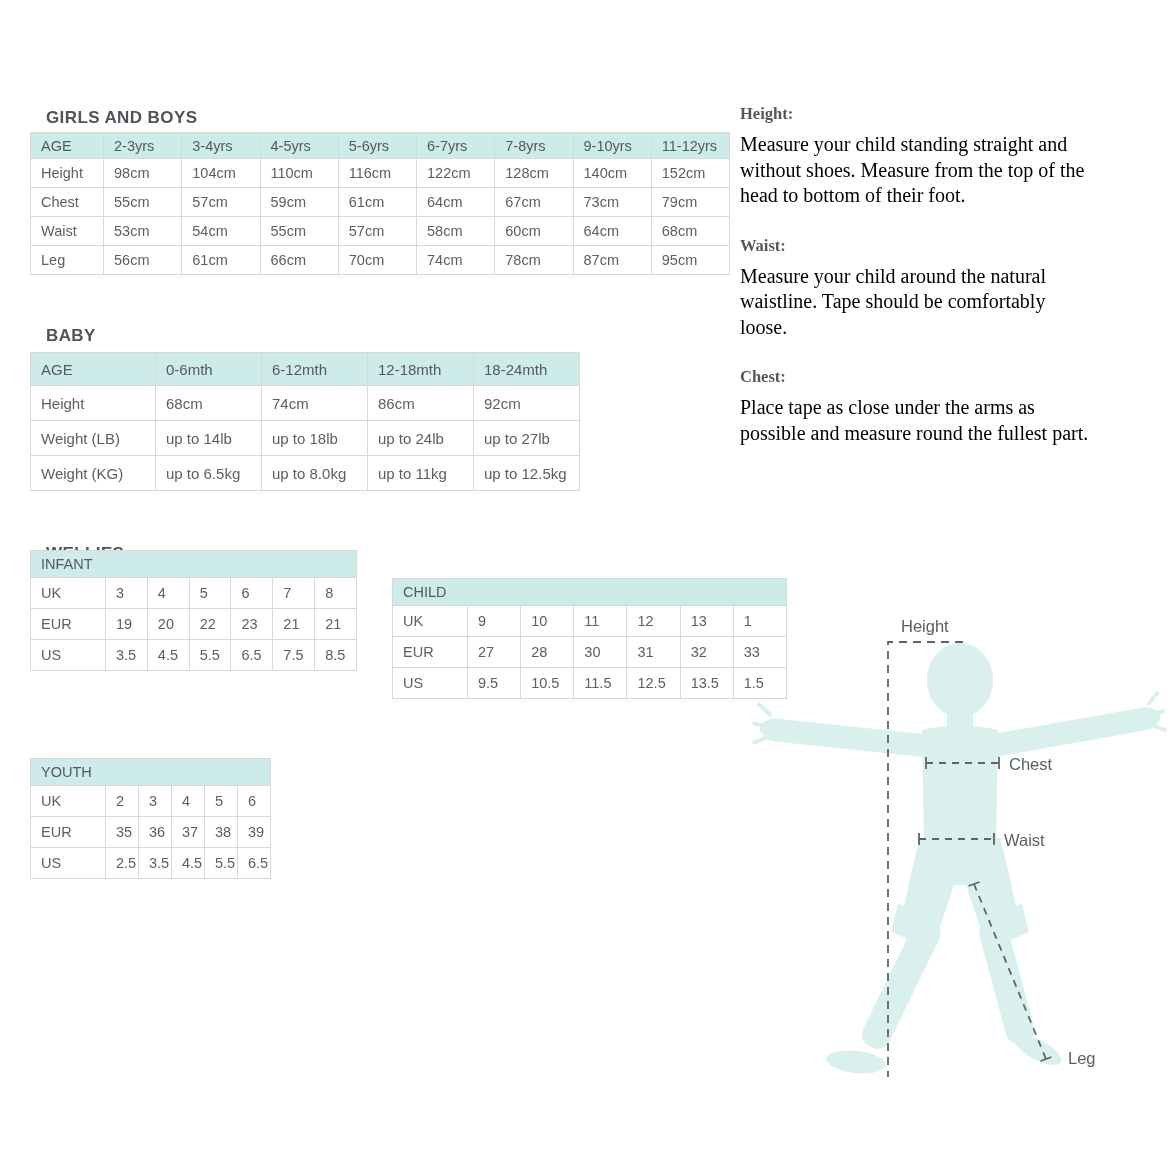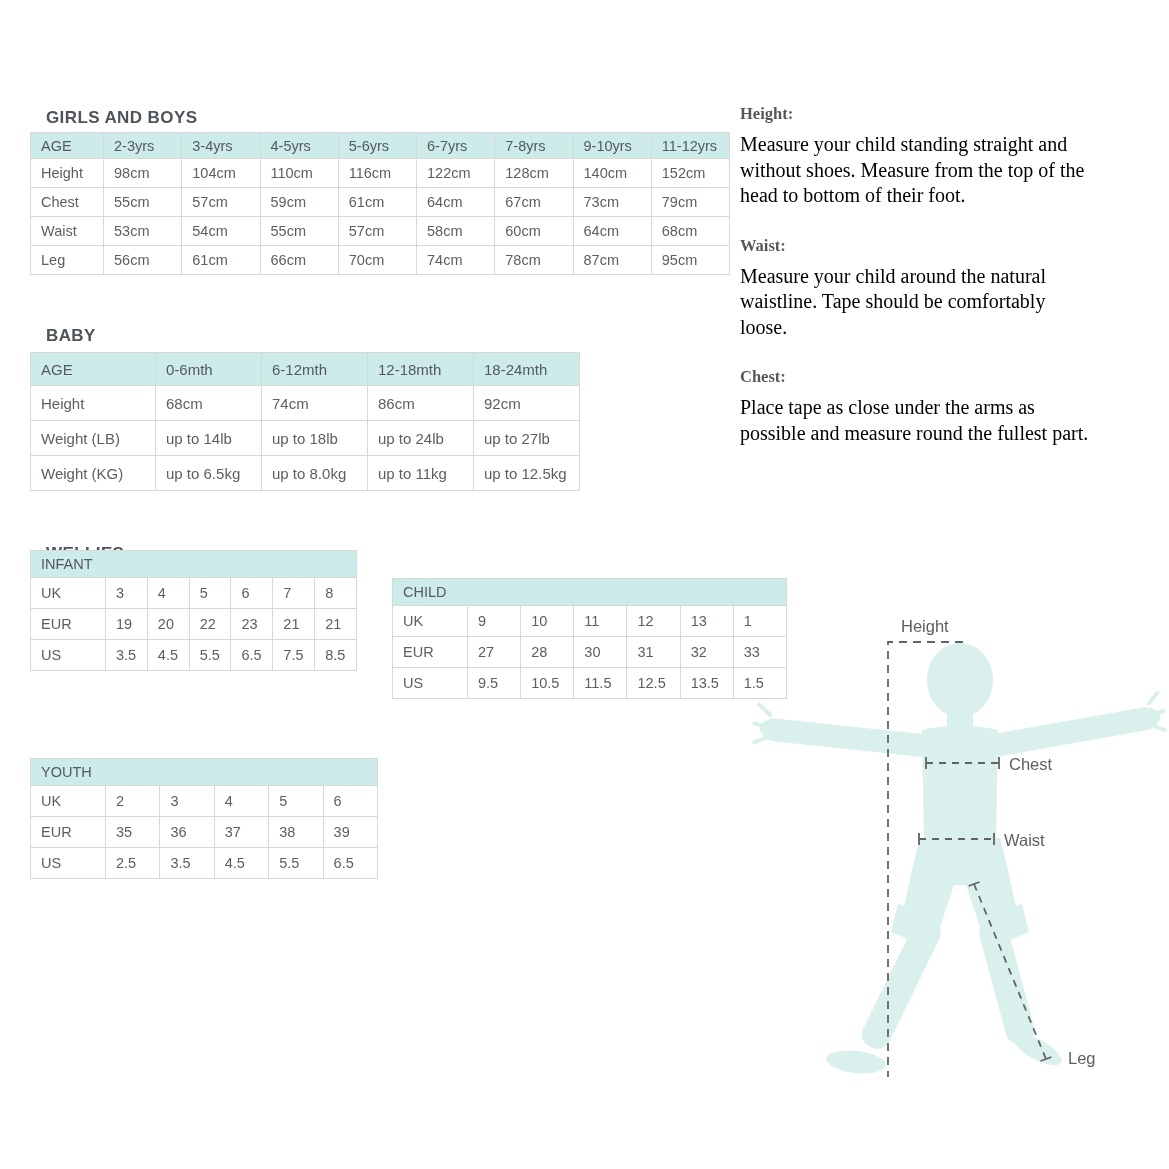--- a/index.html
+++ b/index.html
@@ -46,21 +46,21 @@
   #girls-boys-table td{height:28px;}
 
   #baby-table{left:30px;top:352px;width:550px;}
   #baby-table col:first-child{width:125px;}
   #baby-table th{height:32px;}
   #baby-table td{height:34px;}
   #baby-table th,#baby-table td{font-size:15px;}
 
   #infant-table{left:30px;top:550px;width:327px;}
   #child-table{left:392px;top:578px;width:395px;}
-  #youth-table{left:30px;top:758px;width:348px;}
+  #youth-table{left:30px;top:758px;width:241px;}
   #infant-table col:first-child,
   #child-table col:first-child,
   #youth-table col:first-child{width:75px;}
   #infant-table th,#child-table th,#youth-table th{height:26px;}
   #infant-table td,#child-table td,#youth-table td{height:30px;}
 
   #instructions{
     position:absolute;
     left:740px;top:104px;width:352px;font-family:Liberation Serif, serif;
   }

